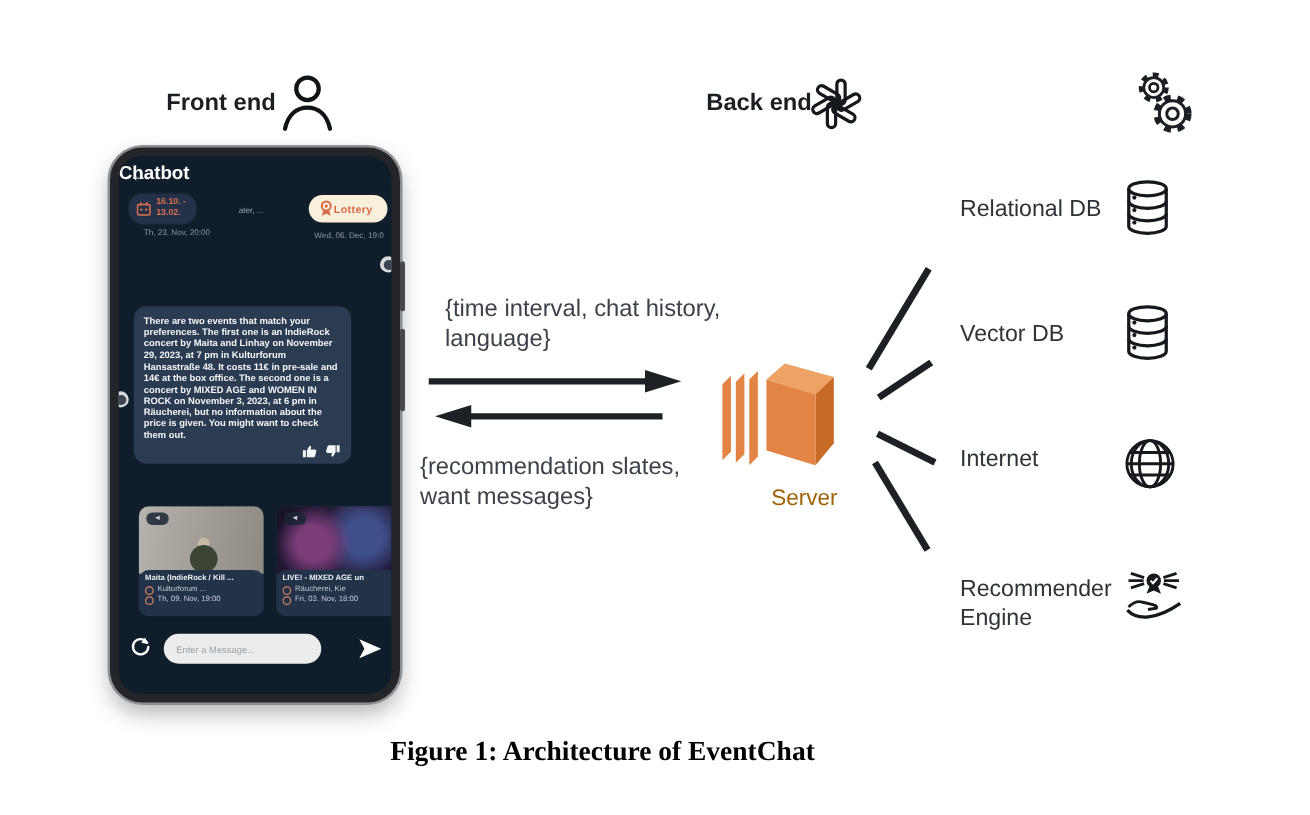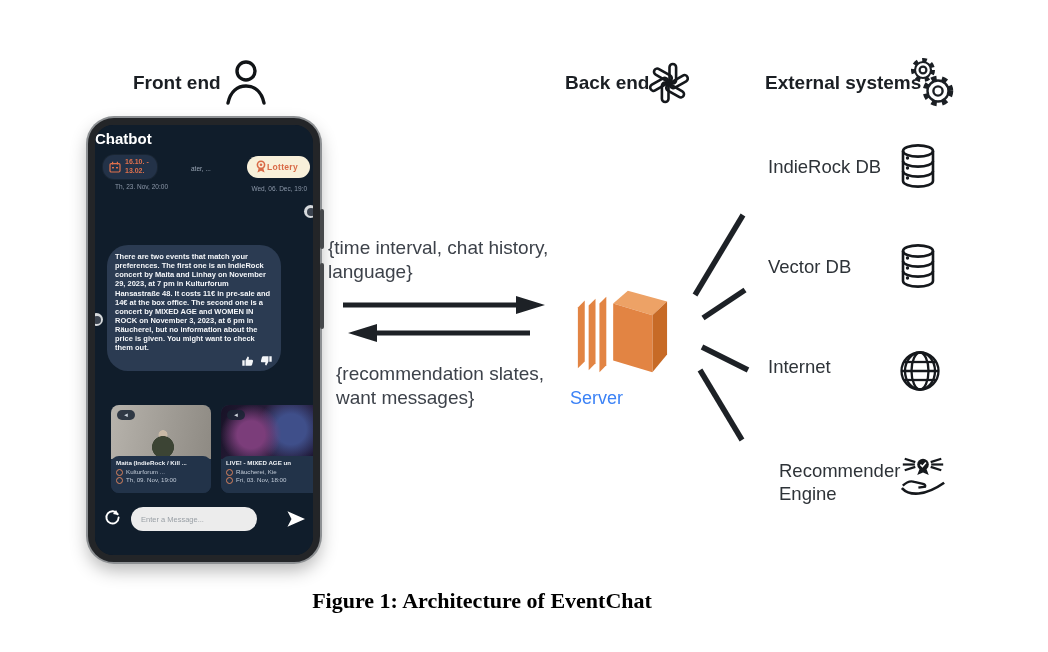--- a/index.html
+++ b/index.html
@@ -5,21 +5,21 @@
   html,body{margin:0;padding:0;background:#fff;}
   .canvas{position:relative;width:964px;height:652px;background:#fff;overflow:hidden;
           font-family:"Liberation Sans",sans-serif;color:#1b1f24;}
   .abs{position:absolute;}
 
   
   .sec-label{font-size:19px;font-weight:bold;color:#1b1f24;white-space:nowrap;}
 
   
   .flow-label{font-size:19px;color:#3d424a;line-height:1.28;}
-  .server-label{font-size:18px;color:#3b82f6;text-align:left;width:100px;}
+  .server-label{font-size:18px;color:#a16207;text-align:right;width:100px;}
 
   
   .ext-label{font-size:18.5px;color:#2e3338;line-height:1.25;}
 
   
   .caption{left:0;top:588px;width:100%;text-align:center;font-family:"Liberation Serif",serif;
            font-weight:bold;font-size:22px;color:#000;}
 
   
   .phone{left:88px;top:118px;width:218px;height:430px;background:#0e1722;border:7px solid #232528;
@@ -44,21 +44,21 @@
   .chip-lottery .lbl{color:#d96a47;font-weight:bold;font-size:8.5px;letter-spacing:.3px;}
   .ghost-time-r{position:absolute;right:6px;top:32px;color:#8b97a8;font-size:6.5px;}
 
   .user-bubble{position:absolute;top:70px;right:16px;width:142px;background:#1a2639;border-radius:9px;
                padding:6px 7px;color:#f2f5f8;font-size:7.5px;line-height:1.25;font-weight:bold;}
   .avatar{position:absolute;width:13px;height:13px;border-radius:50%;background:#d7dadd;overflow:hidden;}
   .avatar::after{content:"";position:absolute;left:3px;top:3px;width:8px;height:8px;border-radius:50%;background:#3c4450;}
   .avatar.av-r{right:-4px;top:80px;}
   .avatar.av-l{left:-5px;top:188px;}
 
-  .bot-bubble{position:absolute;top:120px;left:12px;width:158px;background:#2b3b52;border-radius:21px;
+  .bot-bubble{position:absolute;top:120px;left:12px;width:158px;background:#2b3b52;border-radius:10px;
               padding:7px 8px 4px 8px;color:#f4f6f9;font-size:7.5px;line-height:1.22;font-weight:bold;}
   .thumbs{display:flex;justify-content:flex-end;gap:6px;margin-top:2px;}
 
   .cards{position:absolute;top:280px;left:16px;display:flex;gap:10px;}
   .card{width:100px;height:88px;border-radius:8px;overflow:hidden;position:relative;background:#223349;}
   .card-img{height:54px;position:relative;}
   .card.c1 .card-img{background:
       radial-gradient(circle at 52% 78%, #3c4434 0 16%, transparent 17%),
       radial-gradient(circle at 52% 55%, #c9b9a6 0 7%, transparent 8%),
       linear-gradient(100deg,#b7b3ac,#a09c95 55%,#8e8a83);}
@@ -116,21 +116,20 @@
         <g transform="rotate(240)">
             <rect x="0.5" y="-19" width="6.6" height="19.5" rx="3.3"></rect>
           </g>
         <g transform="rotate(300)">
             <rect x="0.5" y="-19" width="6.6" height="19.5" rx="3.3"></rect>
           </g>
       </g>
     </svg>
   </div>
 
-  <div class="abs sec-label" style="left:765px;top:72px;">External systems</div>
   <div class="abs" style="left:906px;top:56px;">
     <svg width="52" height="54" viewBox="0 0 52 54">
       <g fill="none" stroke="#1b1f24">
         <circle cx="17" cy="14" r="10" stroke-width="4" stroke-dasharray="4.6 4.6"></circle>
         <circle cx="17" cy="14" r="8" stroke-width="2.2"></circle>
         <circle cx="17" cy="14" r="3.4" stroke-width="2.2"></circle>
         <circle cx="32" cy="35" r="13" stroke-width="4.5" stroke-dasharray="5.4 5.4"></circle>
         <circle cx="32" cy="35" r="10.5" stroke-width="2.4"></circle>
         <circle cx="32" cy="35" r="4.6" stroke-width="2.4"></circle>
       </g>
@@ -242,21 +241,21 @@
         <input class="msg-input" placeholder="Enter a Message..." style="">
         <span class="ico-send">
           <svg width="20" height="18" viewBox="0 0 22 20">
             <path d="M1.5 1.5 L21 10 L1.5 18.5 L6 10 Z" fill="#fff"></path>
           </svg>
         </span>
       </div>
     </div>
   </div>
 
-  <div class="abs flow-label" style="left:328px;top:236px;width:262px;">{time interval, chat history, language}</div>
+  <div class="abs flow-label" style="left:356px;top:236px;width:262px;">{time interval, chat history, language}</div>
 
   <div class="abs" style="left:330px;top:288px;">
     <svg width="232" height="62" viewBox="0 0 232 62">
       <line x1="13" y1="17" x2="188" y2="17" stroke="#1d2126" stroke-width="5"></line>
       <polygon points="186,8 215,17 186,26" fill="#1d2126"></polygon>
       <line x1="200" y1="45" x2="45" y2="45" stroke="#1d2126" stroke-width="5"></line>
       <polygon points="47,36 18,45 47,54" fill="#1d2126"></polygon>
     </svg>
   </div>
 
@@ -276,21 +275,21 @@
 
   <div class="abs" style="left:685px;top:200px;">
     <svg width="78" height="250" viewBox="0 0 78 250">
       <line x1="10" y1="95" x2="58" y2="15" stroke="#1d2126" stroke-width="5.5"></line>
       <line x1="18" y1="118" x2="60" y2="90" stroke="#1d2126" stroke-width="5.5"></line>
       <line x1="17" y1="147" x2="63" y2="170" stroke="#1d2126" stroke-width="5.5"></line>
       <line x1="15" y1="170" x2="57" y2="240" stroke="#1d2126" stroke-width="5.5"></line>
     </svg>
   </div>
 
-  <div class="abs ext-label" style="left:768px;top:155px;">IndieRock DB</div>
+  <div class="abs ext-label" style="left:768px;top:155px;">Relational DB</div>
   <div class="abs" style="left:898px;top:142px;">
     <svg width="40" height="48" viewBox="0 0 40 48">
       <g fill="none" stroke="#15181c" stroke-width="2.6">
         <ellipse cx="20" cy="9" rx="15" ry="5.6"></ellipse>
         <path d="M5 9 v30 a15 5.6 0 0 0 30 0 v-30"></path>
         <path d="M5 19 a15 5.6 0 0 0 30 0"></path>
         <path d="M5 29 a15 5.6 0 0 0 30 0"></path>
       </g>
       <circle cx="9.5" cy="16" r="1.7" fill="#15181c"></circle>
       <circle cx="9.5" cy="26" r="1.7" fill="#15181c"></circle>
@@ -320,21 +319,21 @@
         <circle cx="22" cy="22" r="18.5"></circle>
         <ellipse cx="22" cy="22" rx="8.5" ry="18.5"></ellipse>
         <ellipse cx="22" cy="22" rx="15" ry="18.5"></ellipse>
         <line x1="6" y1="13" x2="38" y2="13"></line>
         <line x1="3.5" y1="22" x2="40.5" y2="22"></line>
         <line x1="6" y1="31" x2="38" y2="31"></line>
       </g>
     </svg>
   </div>
 
-  <div class="abs ext-label" style="left:768px;top:459px;width:125px;margin-left:11px;">Recommender Engine</div>
+  <div class="abs ext-label" style="left:768px;top:459px;width:125px;">Recommender Engine</div>
   <div class="abs" style="left:898px;top:452px;">
     <svg width="50" height="50" viewBox="0 0 52 48">
       <circle cx="26" cy="11" r="6" fill="#15181c"></circle>
       <path d="M23.3 11 l2.1 2.2 l3.6 -4.2" fill="none" stroke="#fff" stroke-width="1.7"></path>
       <path d="M22.5 15.5 l-2.5 6.5 l6 -2.7 l6 2.7 l-2.5 -6.5" fill="#15181c"></path>
       <g stroke="#15181c" stroke-width="2.3">
         <line x1="7" y1="5" x2="18" y2="8.5"></line>
           <line x1="5" y1="11" x2="17.5" y2="11"></line>
           <line x1="7" y1="17" x2="18" y2="13.5"></line>
         <line x1="34" y1="8.5" x2="45" y2="5"></line>

